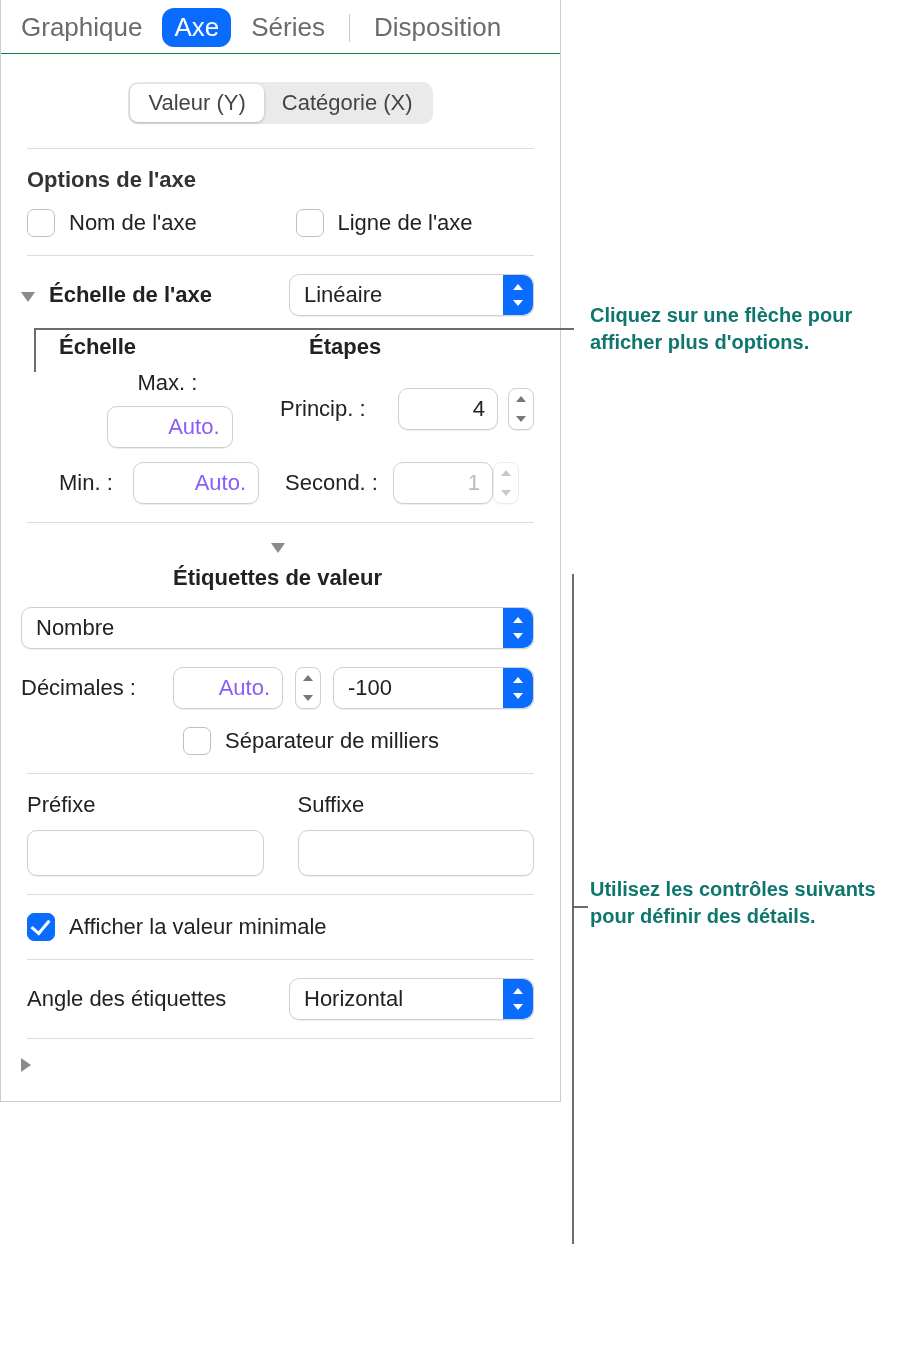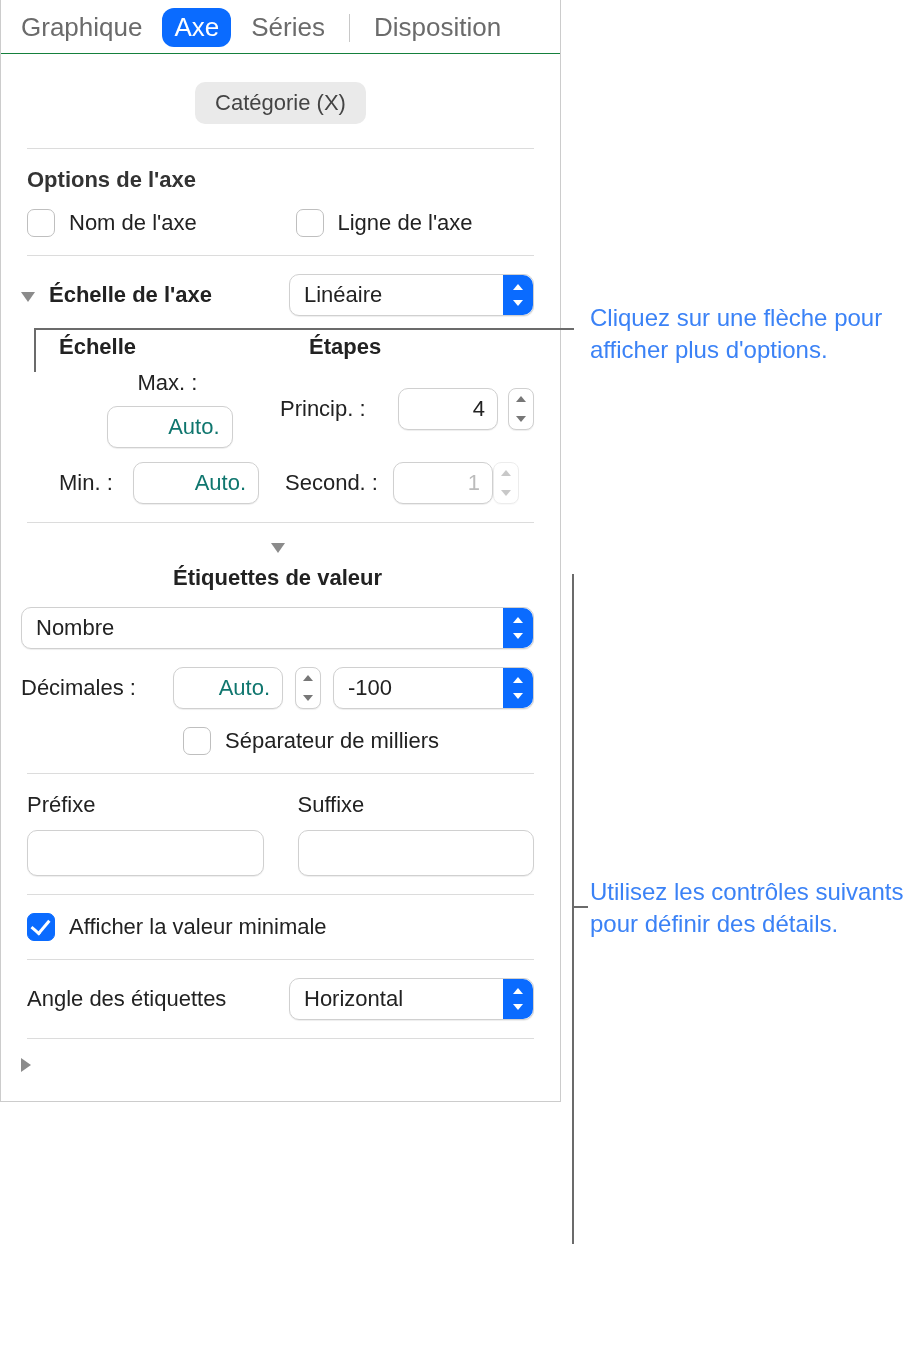--- a/index.html
+++ b/index.html
@@ -151,21 +151,21 @@
   .input-box {
     border: 1px solid #d0d0d0;
     border-radius: 10px;
     height: 42px;
     background: #fff;
     padding: 0 12px;
     display: flex;
     align-items: center;
     box-shadow: 0 1px 1px rgba(0,0,0,0.07);
   }
-  .placeholder { color: #0f766e; }
+  .placeholder { color: #8b5cf6; }
   .chev {
     display: inline-block;
     width: 0; height: 0;
     border-top: 6px solid transparent;
     border-bottom: 6px solid transparent;
   }
   .chev-down {
     border-left: none;
     border-right: none;
     border-bottom: none;
@@ -181,23 +181,24 @@
     transform: translateY(1px);
   }
   .disclosure-label {
     display: flex;
     align-items: center;
     gap: 14px;
   }
   .disclosure-label .lbl { font-weight: 600; }
   .callout {
     position: absolute;
-    font-size: 24px;
-    color: #3b82f6;
+    font-size: 20px;
+    color: #0f766e;
     line-height: 1.35;
+    font-weight: bold;
   }
   .callout .line {
     position: absolute;
     background: #6b6b6b;
   }
 </style>
 </head>
 <body>
 
 <div class="panel">
@@ -205,20 +206,21 @@
   <div class="top-tabs">
     <div class="top-tab">Graphique</div>
     <div class="top-tab active">Axe</div>
     <div class="top-tab">Séries</div>
     <div class="vsep"></div>
     <div class="top-tab">Disposition</div>
   </div>
 
   <div class="segmented-row">
     <div class="segmented">
+      <div class="segment active">Valeur (Y)</div>
       <div class="segment">Catégorie (X)</div>
     </div>
   </div>
 
   <div class="hr"></div>
 
   <div class="section">
     <div class="section-title">Options de l'axe</div>
     <div class="row" style="gap:30px;">
       <div class="row" style="flex:1;">

